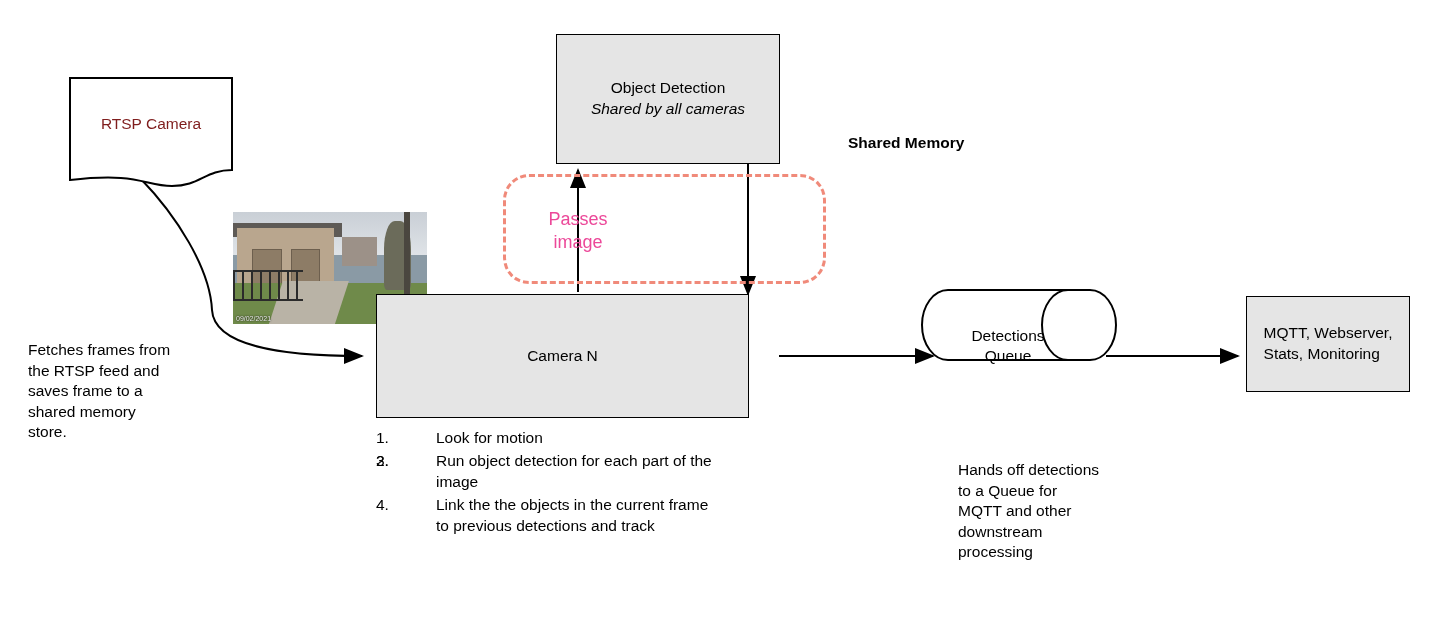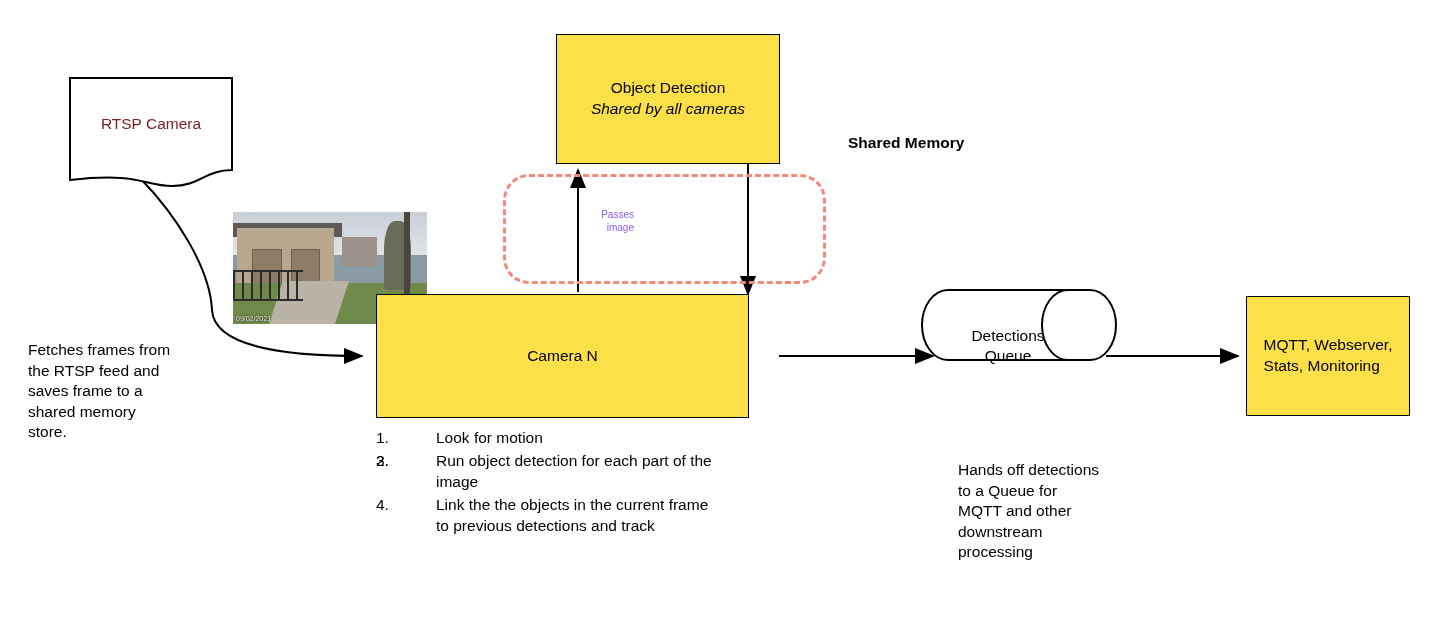--- a/index.html
+++ b/index.html
@@ -23,21 +23,21 @@
     top: 0;
     width: 1448px;
     height: 625px;
     pointer-events: none;
   }
   .node {
     position: absolute;
     box-sizing: border-box;
   }
   .box {
-    background: #fde047;
+    background: #e5e5e5;
     border: 1px solid #000000;
     display: flex;
     flex-direction: column;
     align-items: center;
     justify-content: center;
     text-align: center;
     font-size: 15.5px;
     color: #000000;
     line-height: 1.35;
   }
@@ -50,24 +50,24 @@
     line-height: 1.33;
     color: #000000;
     white-space: pre-line;
   }
   .note .strong {
     font-weight: bold;
     display: block;
   }
   .label-mid {
     position: absolute;
-    font-size: 10px;
+    font-size: 18px;
     line-height: 1.3;
-    color: #8b5cf6;
-    text-align: right;
+    color: #ec4899;
+    text-align: center;
     white-space: pre-line;
   }
   .doc-label {
     position: absolute;
     font-size: 15.5px;
     color: #7f1d1d;
     text-align: center;
     width: 100%;
   }
   ol.steps {
@@ -263,18 +263,18 @@
 
   <div class="cyl-label" style="left:948px; top:326px; width:120px;">Detections
 Queue</div>
 
   <div class="note" style="left:938px; top:460px; width:210px;margin-left:20px;">Hands off detections
 to a Queue for
 MQTT and other
 downstream
 processing</div>
 
-  <div class="node box" style="left:1246px; top:296px; width:164px; height:120px;">
+  <div class="node box" style="left:1246px; top:296px; width:164px; height:96px;">
     <div style="white-space:pre-line; text-align:left; padding:0 10px;">MQTT, Webserver,
 Stats, Monitoring</div>
   </div>
 
 </div>
 
 </body></html>

